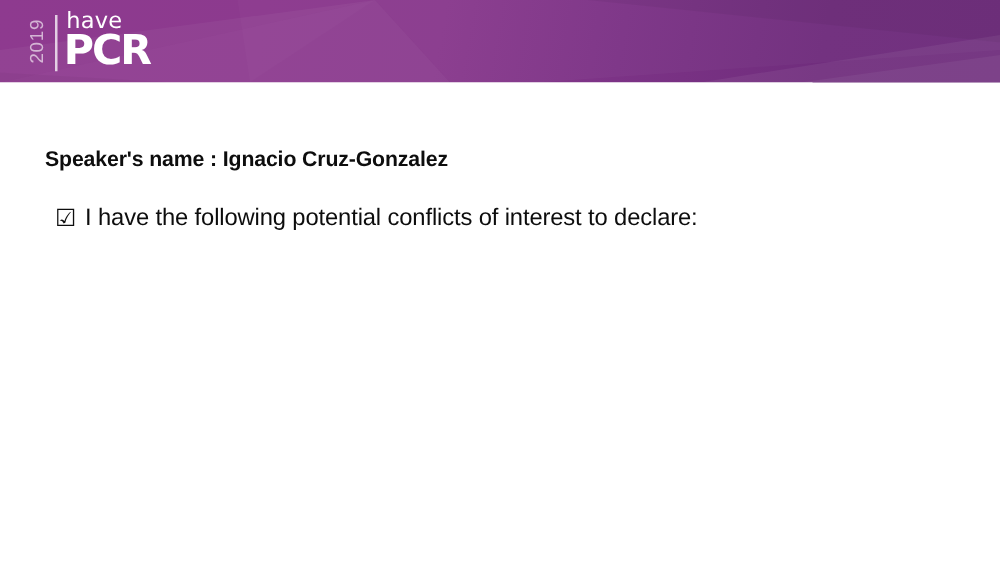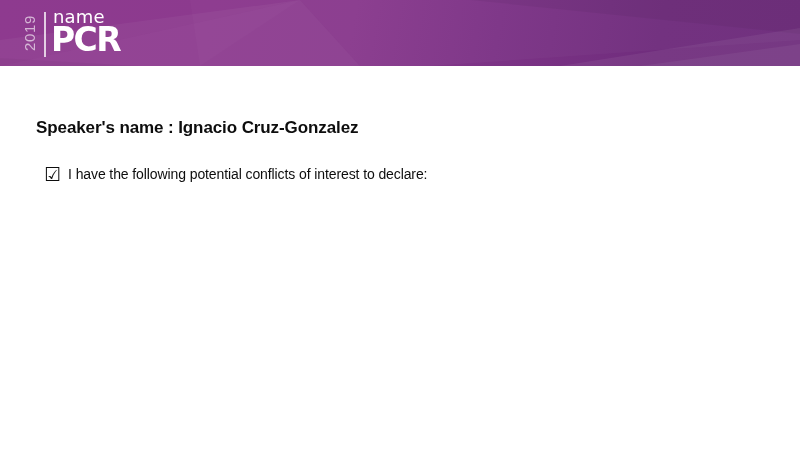--- a/index.html
+++ b/index.html
@@ -121,21 +121,21 @@
   }
   .checkbox-glyph {
     font-family: "DejaVu Sans", sans-serif;
     font-size: 19px;
     line-height: 20px;
     color: #0d0d0d;
     margin-right: 7px;
   }
   .declare-text {
     font-family: "Liberation Sans", sans-serif;
-    font-size: 14px;
+    font-size: 19px;
     font-weight: 400;
     color: #0d0d0d;
     letter-spacing: -0.1px;
   }
   .disclosure-line {
     position: absolute;
     left: 38px;
     top: 146px;
     font-family: "Liberation Sans", sans-serif;
     font-size: 17px;
@@ -157,21 +157,21 @@
     <polygon points="470,0 800,34 800,0" fill="#000000" opacity="0.045"></polygon>
     <polygon points="560,66 800,28 800,66" fill="#ffffff" opacity="0.06"></polygon>
     <polygon points="640,66 800,44 800,66" fill="#ffffff" opacity="0.05"></polygon>
     <polygon points="0,58 140,66 0,66" fill="#000000" opacity="0.03"></polygon>
     <polygon points="190,0 300,0 200,66" fill="#ffffff" opacity="0.02"></polygon>
   </svg>
 
   <div class="logo">
     <div class="logo-year">2019</div>
     <div class="logo-divider"></div>
-    <div class="logo-euro">name</div>
+    <div class="logo-euro">have</div>
     <div class="logo-pcr">PCR</div>
   </div>
 
 </div>
 
 <div class="content">
 
   <div class="speaker-line">Speaker's name : Ignacio Cruz-Gonzalez</div>
 
   <div class="declare-row">

